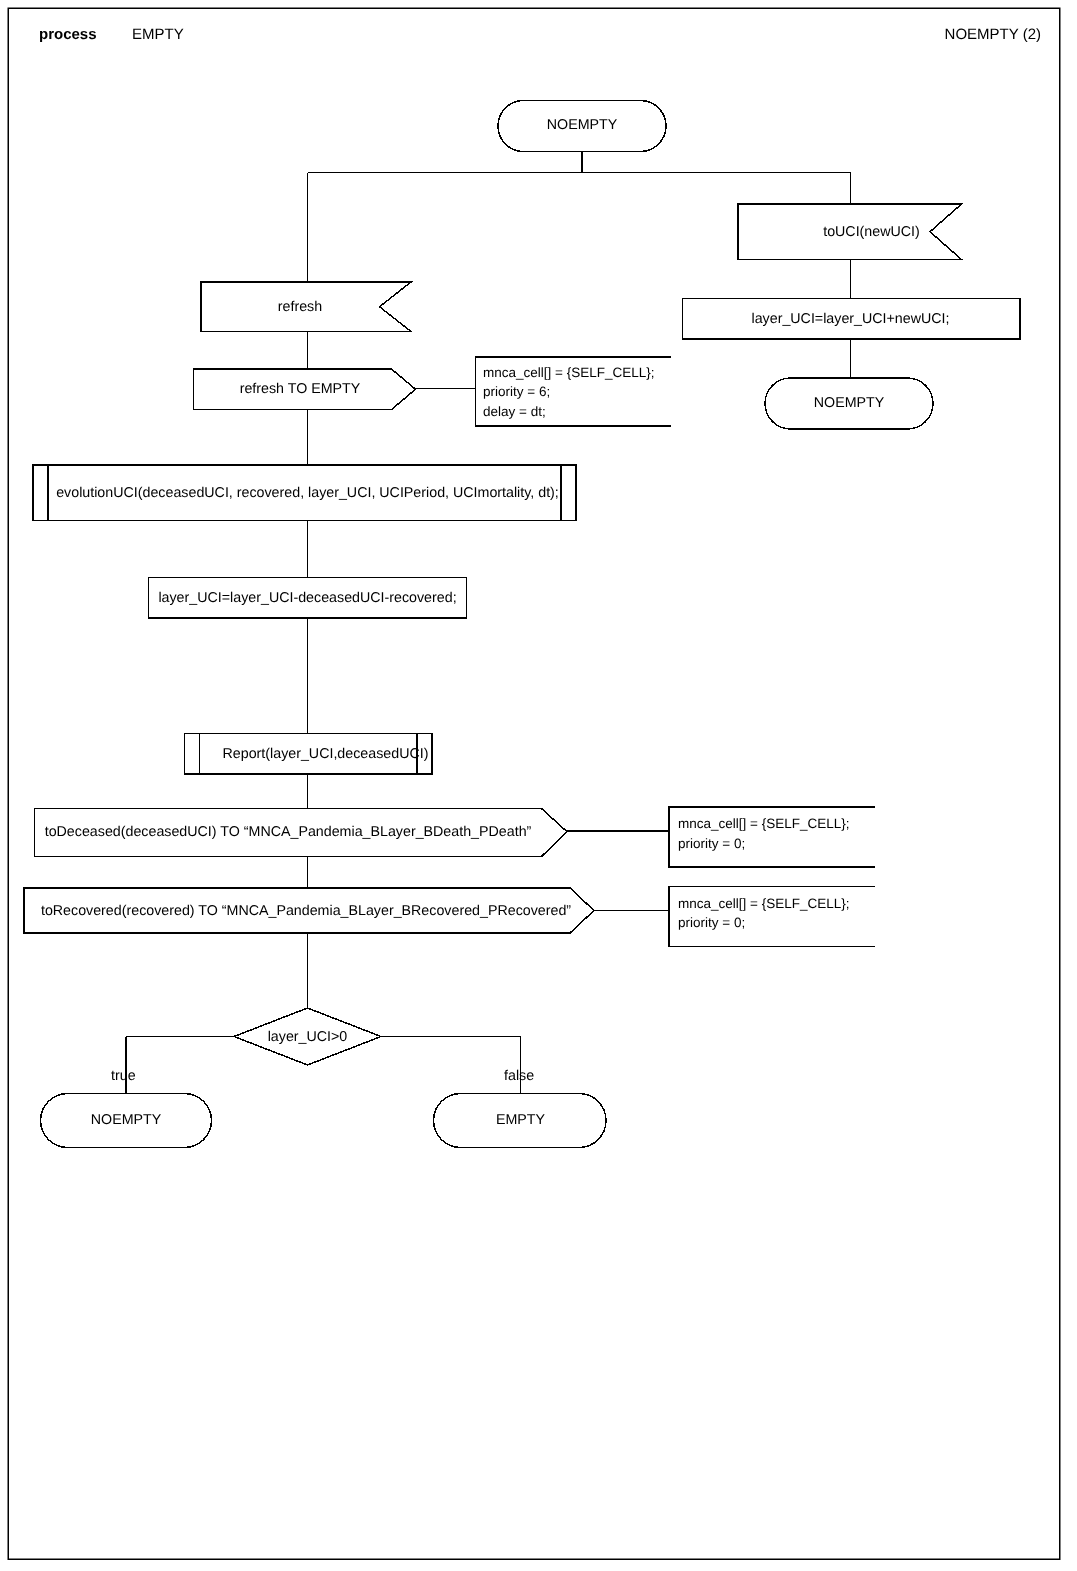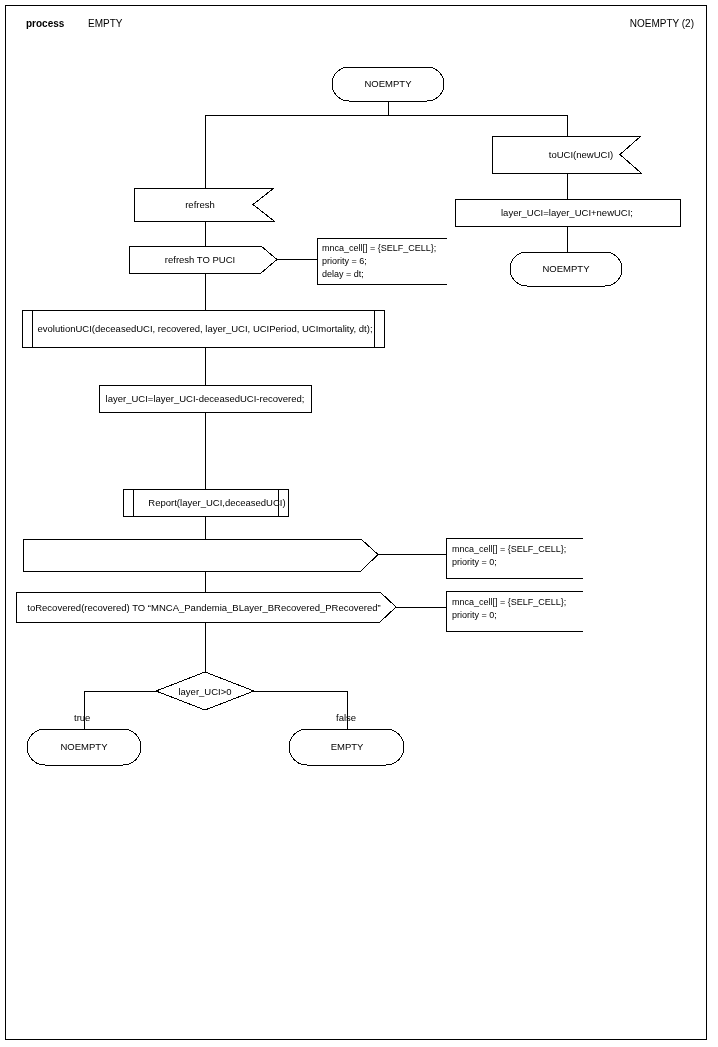--- a/index.html
+++ b/index.html
@@ -125,36 +125,37 @@
       <rect x="455" y="199" width="225" height="27"></rect>
 
       <path d="M 527,252 L 605,252 A 17,17 0 0 1 605,286 L 527,286 A 17,17 0 0 1 527,252 Z"></path>
     </g>
   </svg>
 
   <div class="lbl ctr" style="left:388px;top:78px;">NOEMPTY</div>
 
   <div class="lbl ctr" style="left:200px;top:199px;">refresh</div>
 
-  <div class="lbl ctr" style="left:200px;top:254px;">refresh TO PUCI</div>
+  <div class="lbl ctr" style="left:200px;top:254px;">refresh TO EMPTY</div>
 
   <div class="cmt" style="left:322px;top:242px;"><span>mnca_cell[] = {SELF_CELL};</span><br><span>priority = 6;</span><br><span>delay = dt;</span></div>
 
   <div class="lbl ctr" style="left:567px;top:149px;padding-left:28px;">toUCI(newUCI)</div>
 
   <div class="lbl ctr" style="left:567px;top:207px;">layer_UCI=layer_UCI+newUCI;</div>
 
   <div class="lbl ctr" style="left:566px;top:263px;">NOEMPTY</div>
 
   <div class="lbl ctr" style="left:205px;top:323px;">evolutionUCI(deceasedUCI, recovered, layer_UCI, UCIPeriod, UCImortality, dt);</div>
 
   <div class="lbl ctr" style="left:205px;top:393px;">layer_UCI=layer_UCI-deceasedUCI-recovered;</div>
 
   <div class="lbl ctr" style="left:206px;top:497px;margin-left:11px;">Report(layer_UCI,deceasedUCI)</div>
 
+  <div class="lbl ctr" style="left:192px;top:549px;">toDeceased(deceasedUCI) TO “MNCA_Pandemia_BLayer_BDeath_PDeath”</div>
 
   <div class="cmt" style="left:452px;top:543px;"><span>mnca_cell[] = {SELF_CELL};</span><br><span>priority = 0;</span></div>
 
   <div class="lbl ctr" style="left:204px;top:602px;">toRecovered(recovered) TO “MNCA_Pandemia_BLayer_BRecovered_PRecovered”</div>
 
   <div class="cmt" style="left:452px;top:596px;"><span>mnca_cell[] = {SELF_CELL};</span><br><span>priority = 0;</span></div>
 
   <div class="lbl ctr" style="left:205px;top:686px;">layer_UCI&gt;0</div>
 
   <div class="branch-lbl" style="left:74px;top:669px;">true</div>

